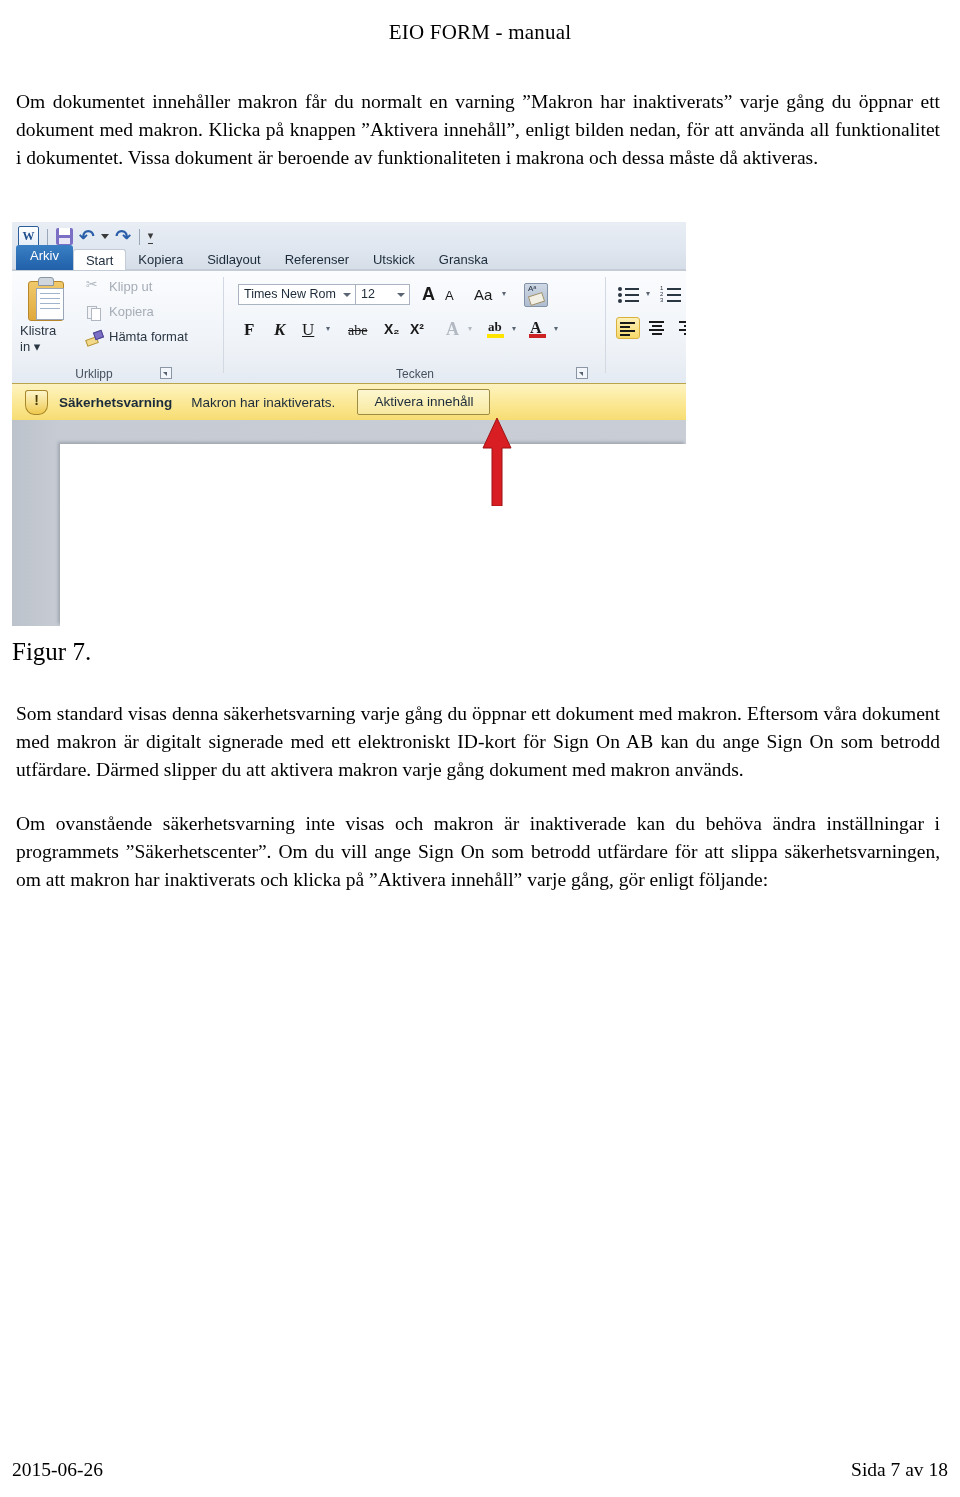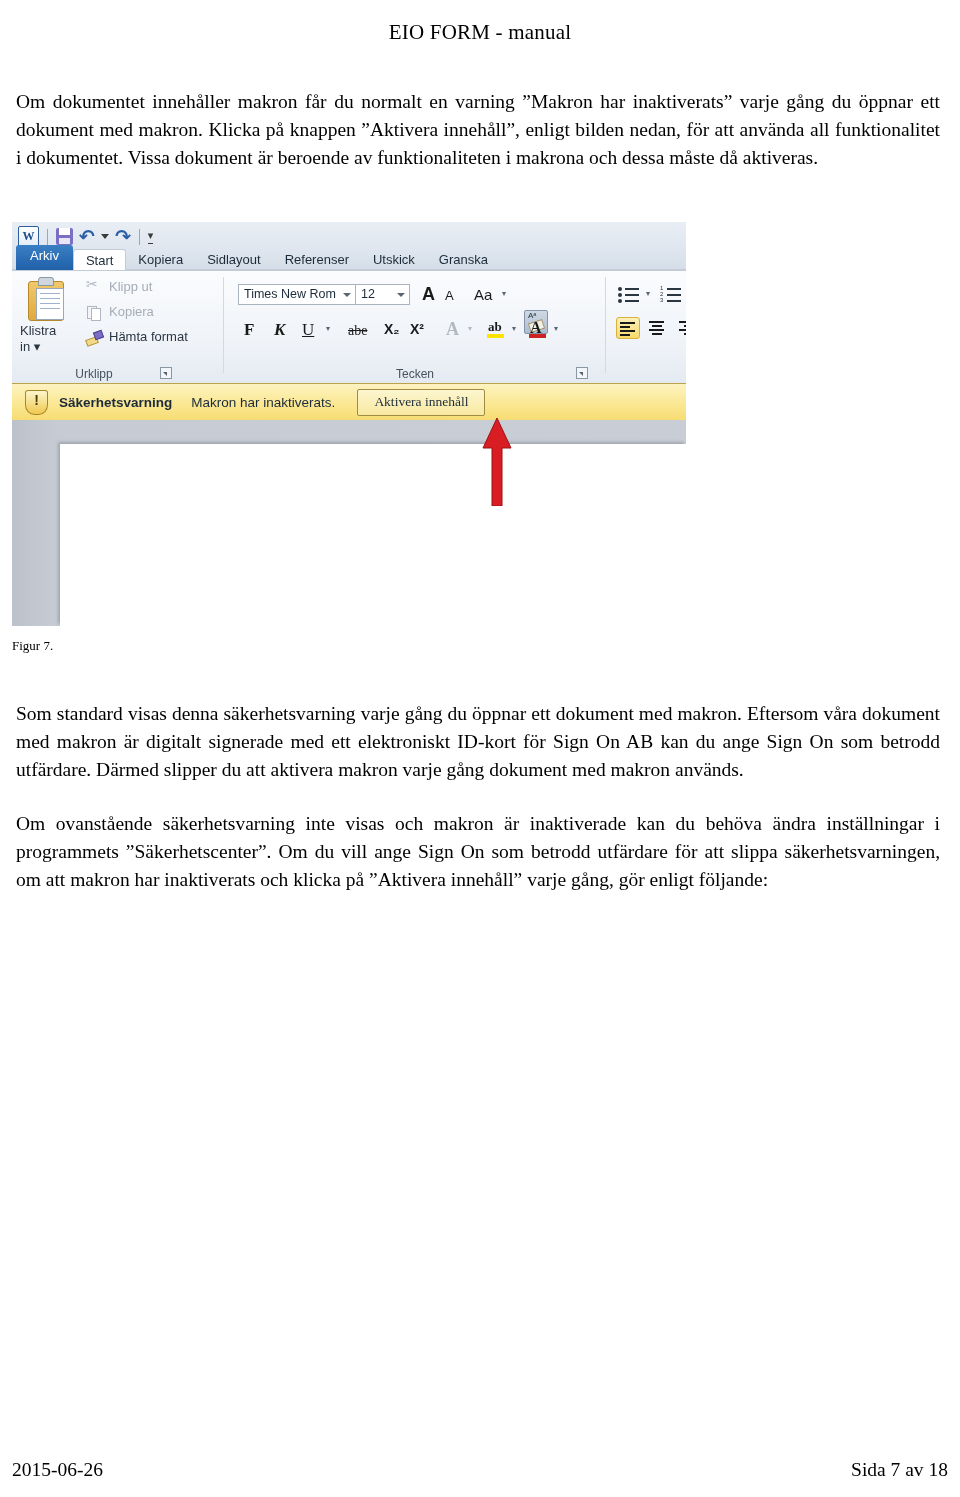--- a/index.html
+++ b/index.html
@@ -387,21 +387,21 @@
     font-family: "Liberation Sans", sans-serif;
     font-size: 13.5px;
     color: #1c2b3a;
   }
   .enable-btn {
     margin-left: 22px;
     border: 1px solid #9e8c44;
     background: linear-gradient(to bottom,#fdf6d0,#f8e9a0);
     border-radius: 2px;
     padding: 4px 16px 5px 16px;
-    font-family: Liberation Serif, serif;
+    font-family: Liberation Sans, sans-serif;
     font-size: 13.5px;
     color: #1c2b3a;
   }
 
   
   .doc-canvas {
     position: absolute;
     left: 0; top: 198px; right: 0; bottom: 0;
     background: linear-gradient(to right,#bcc2cb 0%, #c7ccd4 7%, #c9ced6 100%);
   }
@@ -421,21 +421,21 @@
     height: 88px;
     pointer-events: none;
   }
 
   
   .fig-caption {
     position: absolute;
     left: 12px;
     top: 638px;
     font-family: "Liberation Serif", serif;
-    font-size: 13px;
+    font-size: 25px;
   }
 
   
   ul.bullets {
     margin: 0;
     padding-left: 54px;
     list-style: none;
   }
   ul.bullets li {
     position: relative;
@@ -546,21 +546,21 @@
           <span>12</span>
           <span class="dd"></span>
         </div>
 
         <div class="fmt-ico sans" style="left:198px; top:14px; font-size:18px; font-weight:bold;">A</div>
         <div class="fmt-ico sans" style="left:221px; top:18px; font-size:13px;">A</div>
         <div class="fmt-ico sans" style="left:250px; top:16px; font-size:15px;">Aa</div>
         <div class="fmt-ico sans" style="left:278px; top:19px; font-size:8px; color:#5a6573;">▾</div>
 
         <div class="fmt-ico" style="left:300px; top:12px;">
-          <span style="display:inline-block;width:22px;height:22px;background:linear-gradient(to bottom,#cfd8e4,#aebdd0);border:1px solid #8393a8;border-radius:2px;position:relative;margin-top:27px;">
+          <span style="display:inline-block;width:22px;height:22px;background:linear-gradient(to bottom,#cfd8e4,#aebdd0);border:1px solid #8393a8;border-radius:2px;position:relative;">
             <span style="position:absolute;left:3px;top:1px;font-size:8px;font-family:'Liberation Sans',sans-serif;color:#1c2b3a;">A​ᵃ</span>
             <span style="position:absolute;left:4px;top:10px;width:13px;height:8px;background:#f2efe4;border:1px solid #9b8f6f;transform:rotate(-18deg);"></span>
           </span>
         </div>
 
         <div class="fmt-ico" style="left:20px; top:50px; font-size:17px; font-weight:bold;">F</div>
         <div class="fmt-ico" style="left:50px; top:50px; font-size:17px; font-style:italic; font-weight:bold;">K</div>
         <div class="fmt-ico" style="left:78px; top:50px; font-size:17px; text-decoration:underline;">U</div>
         <div class="fmt-ico sans" style="left:102px; top:54px; font-size:8px; color:#5a6573;">▾</div>
         <div class="fmt-ico" style="left:124px; top:53px; font-size:14px; text-decoration:line-through;">abe</div>

